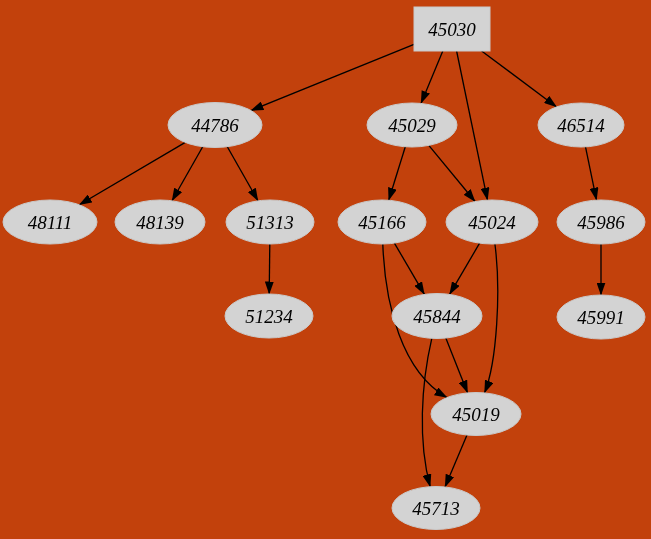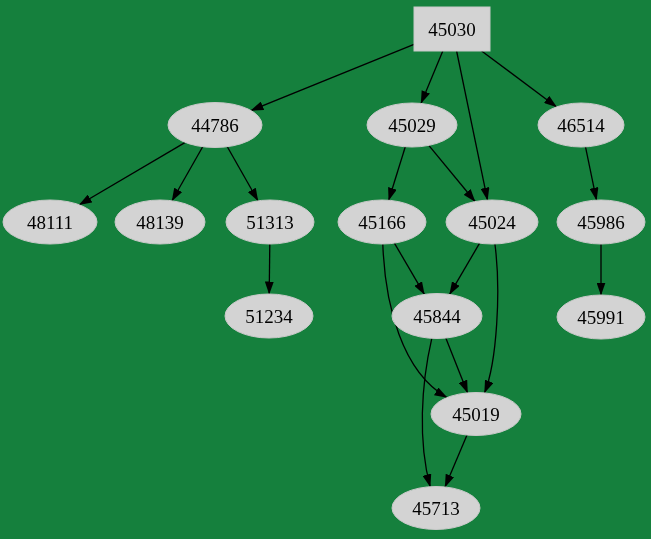--- a/index.html
+++ b/index.html
@@ -1,21 +1,22 @@
 <!DOCTYPE html>
 <html><head>
 <meta charset="utf-8">
 <style>
   html, body { margin: 0; padding: 0; background: #ffffff; }
   .canvas {
     position: relative;
     width: 651px;
     height: 539px;
-    background: #15803d;
+    background: #c2410c;
     overflow: hidden;
+    font-style: italic;
   }
   .node-label {
     font-family: "Liberation Serif", "DejaVu Serif", serif;
     font-size: 19px;
     fill: #000000;
   }
   svg { display: block; }
 </style>
 </head>
 <body>

